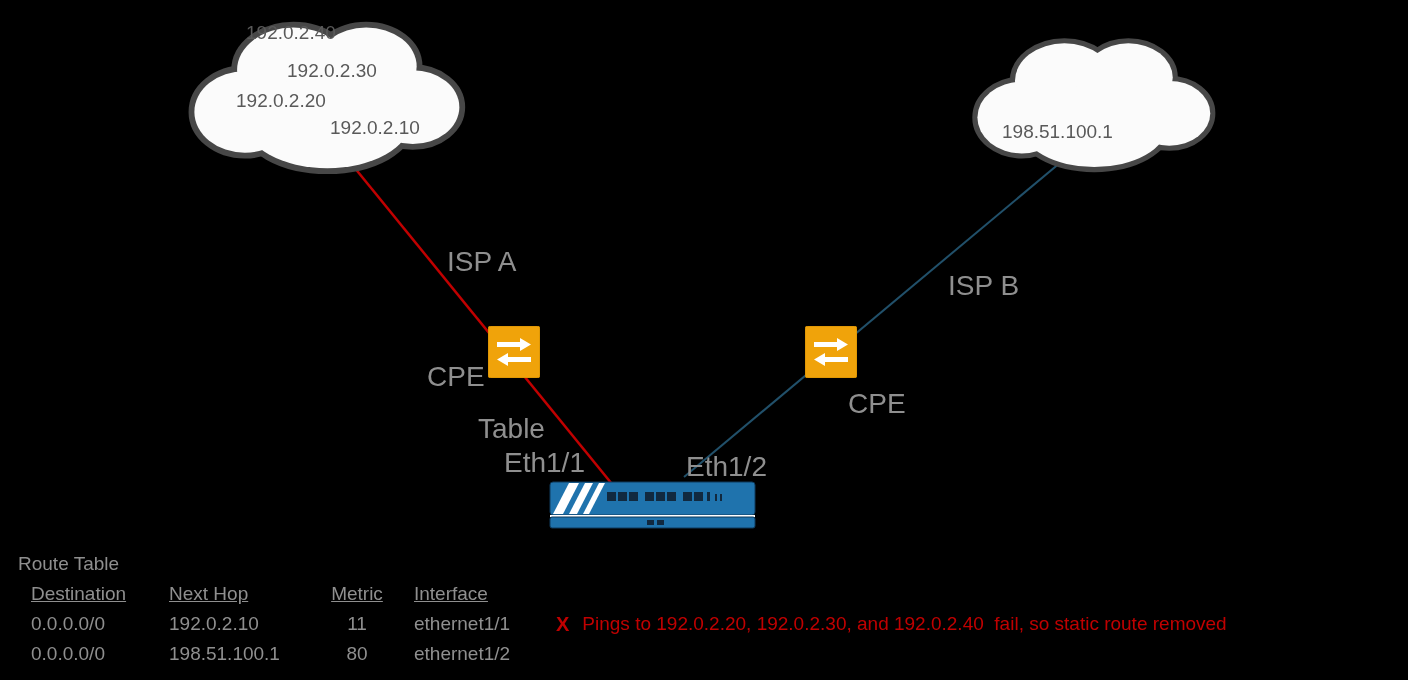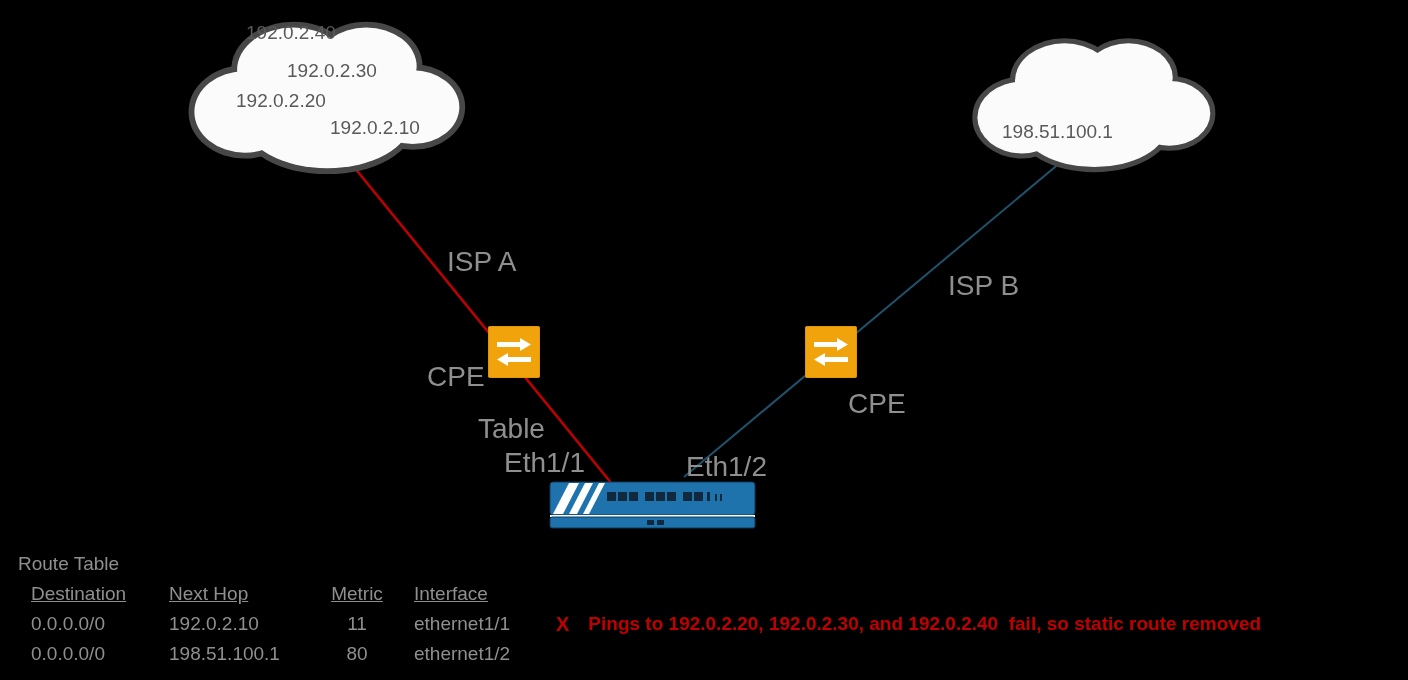--- a/index.html
+++ b/index.html
@@ -29,21 +29,21 @@
   .rt-title{height:30px;line-height:30px;}
   .rt-row{display:flex;height:30px;line-height:30px;align-items:flex-start;}
   .rt-row > span{display:inline-block;}
   .c1{width:151px;padding-left:13px;box-sizing:border-box;}
   .c2{width:155px;}
   .c3{width:66px;text-align:center;}
   .gap{width:24px;}
   .c4{width:140px;}
   .rt-head span.h{ text-decoration:underline; }
   .annot-x{color:var(--red);font-weight:bold;font-size:20px;margin-left:2px;}
-  .annot-text{color:var(--red);margin-left:19px;white-space:pre;font-weight:bold;}
+  .annot-text{color:var(--red);margin-left:13px;white-space:pre;}
 </style>
 </head>
 <body>
 
 <div class="stage">
 
   <svg class="links-layer" width="1408" height="680" viewBox="0 0 1408 680">
     <line x1="332" y1="140" x2="612" y2="484" stroke="#c00000" stroke-width="2.5"></line>
     <line x1="1079" y1="147" x2="684" y2="477" stroke="#21506a" stroke-width="2"></line>
   </svg>

